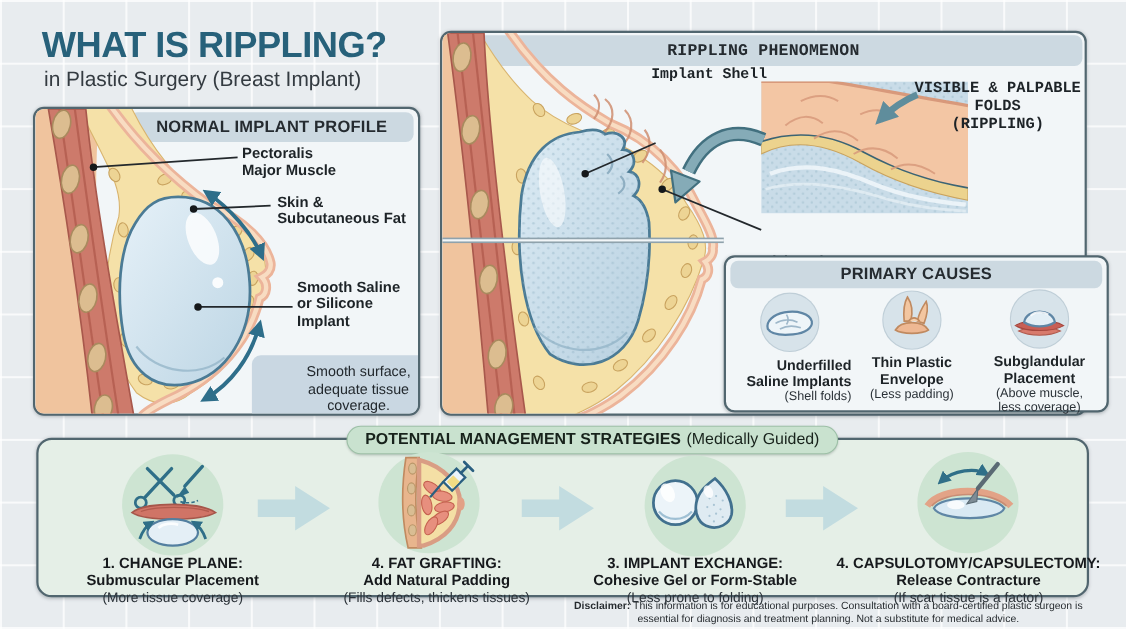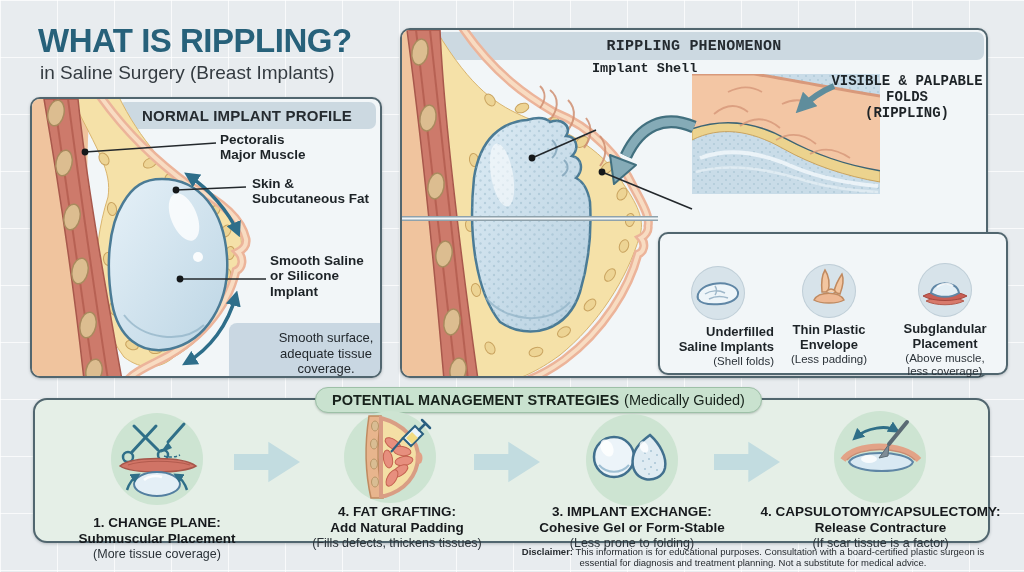--- a/index.html
+++ b/index.html
@@ -74,21 +74,21 @@
   }
   svg{display:block;}
   .abs{position:absolute;}
 </style>
 </head>
 <body>
 
 <div id="stage">
 
   <div class="title-big">WHAT IS RIPPLING?</div>
-  <div class="title-sub">in Saline Surgery (Breast Implants)</div>
+  <div class="title-sub">in Plastic Surgery (Breast Implant)</div>
 
   <div class="panel" style="left:30px;top:97px;width:352px;height:281px;overflow:hidden;">
     <div class="hdrbar" style="left:86px;right:4px;top:3px;height:27px;">NORMAL IMPLANT PROFILE</div>
 
     <svg class="abs" style="left:0;top:0;z-index:2;" width="352" height="281" viewBox="0 0 352 281">
       <defs>
         <linearGradient id="gImpL" x1="0" y1="0" x2="1" y2="1">
           <stop offset="0" stop-color="#e6f1f8"></stop>
             <stop offset="1" stop-color="#bcd5e4"></stop>
         </linearGradient>
@@ -289,20 +289,21 @@
     <div class="lbl pre" style="left:395px;top:44px;width:220px;text-align:center;font-size:14px;z-index:5;">VISIBLE &amp; PALPABLE
 FOLDS
 (RIPPLING)</div>
     <div class="abs" style="left:292px;top:170px;z-index:5;margin-top:32px;">
       <div class="lbl pre" style="position:static;">Thin Tissue Coverage</div>
       <div class="note pre">(Thin, Fat)</div>
     </div>
   </div>
 
   <div class="panel" style="left:658px;top:232px;width:350px;height:143px;border-width:2px;z-index:6;">
+    <div class="hdrbar" style="left:4px;right:4px;top:3px;height:25px;font-size:15px;">PRIMARY CAUSES</div>
 
     <div class="cause" style="left:2px;top:32px;width:112px;text-align:right;">
       <div class="c-ic">
         <svg width="54" height="54" viewBox="0 0 54 54">
           <path d="M7,33 C5,26 12,20 22,18 C34,16 45,19 47,26 C48,32 41,37 30,38 C19,39 10,38 7,33 Z" fill="#eef5f9" stroke="#5f86a5" stroke-width="2"></path>
           <path d="M14,28 C20,24 28,24 34,27 M18,33 C24,30 31,30 37,32 M24,20 C26,23 26,26 24,29" fill="none" stroke="#9fb8ca" stroke-width="1.5"></path>
         </svg>
       </div>
       <div class="c-lab pre">Underfilled
 Saline Implants</div>
@@ -362,21 +363,21 @@
         <path d="M56,28 L48,39 L60,34 Z" fill="#2f6f88"></path>
         <path d="M52,42 C58,44 64,43 68,41" fill="none" stroke="#2f6f88" stroke-width="1.5" stroke-dasharray="3,2"></path>
         <path d="M8,52 C20,42 70,42 84,52 C70,60 20,60 8,52 Z" fill="#d07466" stroke="#a6564a" stroke-width="1.5"></path>
         <path d="M16,51 C30,46 62,46 78,51" fill="none" stroke="#b25b4e" stroke-width="1.2"></path>
         <ellipse cx="45" cy="70" rx="23" ry="12" fill="#e4eff6" stroke="#537fa0" stroke-width="2"></ellipse>
         <path d="M32,66 C36,62 44,61 50,63" fill="none" stroke="#ffffff" stroke-width="2.5" opacity=".85"></path>
         <path d="M15,76 C17,70 21,64 26,61" fill="none" stroke="#2f6f88" stroke-width="2.5" marker-end="url(#mAh3)"></path>
         <path d="M75,76 C73,70 69,64 64,61" fill="none" stroke="#2f6f88" stroke-width="2.5" marker-end="url(#mAh3)"></path>
       </svg>
     </div>
-    <div class="step-txt" style="left:12px;top:104px;width:220px;margin-top:11px;">
+    <div class="step-txt" style="left:12px;top:104px;width:220px;">
       <div class="step-t">1. CHANGE PLANE:</div>
       <div class="step-t">Submuscular Placement</div>
       <div class="step-n">(More tissue coverage)</div>
     </div>
 
     <div class="blockarrow" style="left:199px;top:40px;"></div>
 
     <div class="step-ic" style="left:309px;top:11px;">
       <svg width="90" height="90" viewBox="0 0 90 90">
         <path d="M24,4 C20,30 20,60 26,86 L38,86 C32,60 32,30 36,4 Z" fill="#e8b58d" stroke="#c08a60" stroke-width="1.5"></path>

